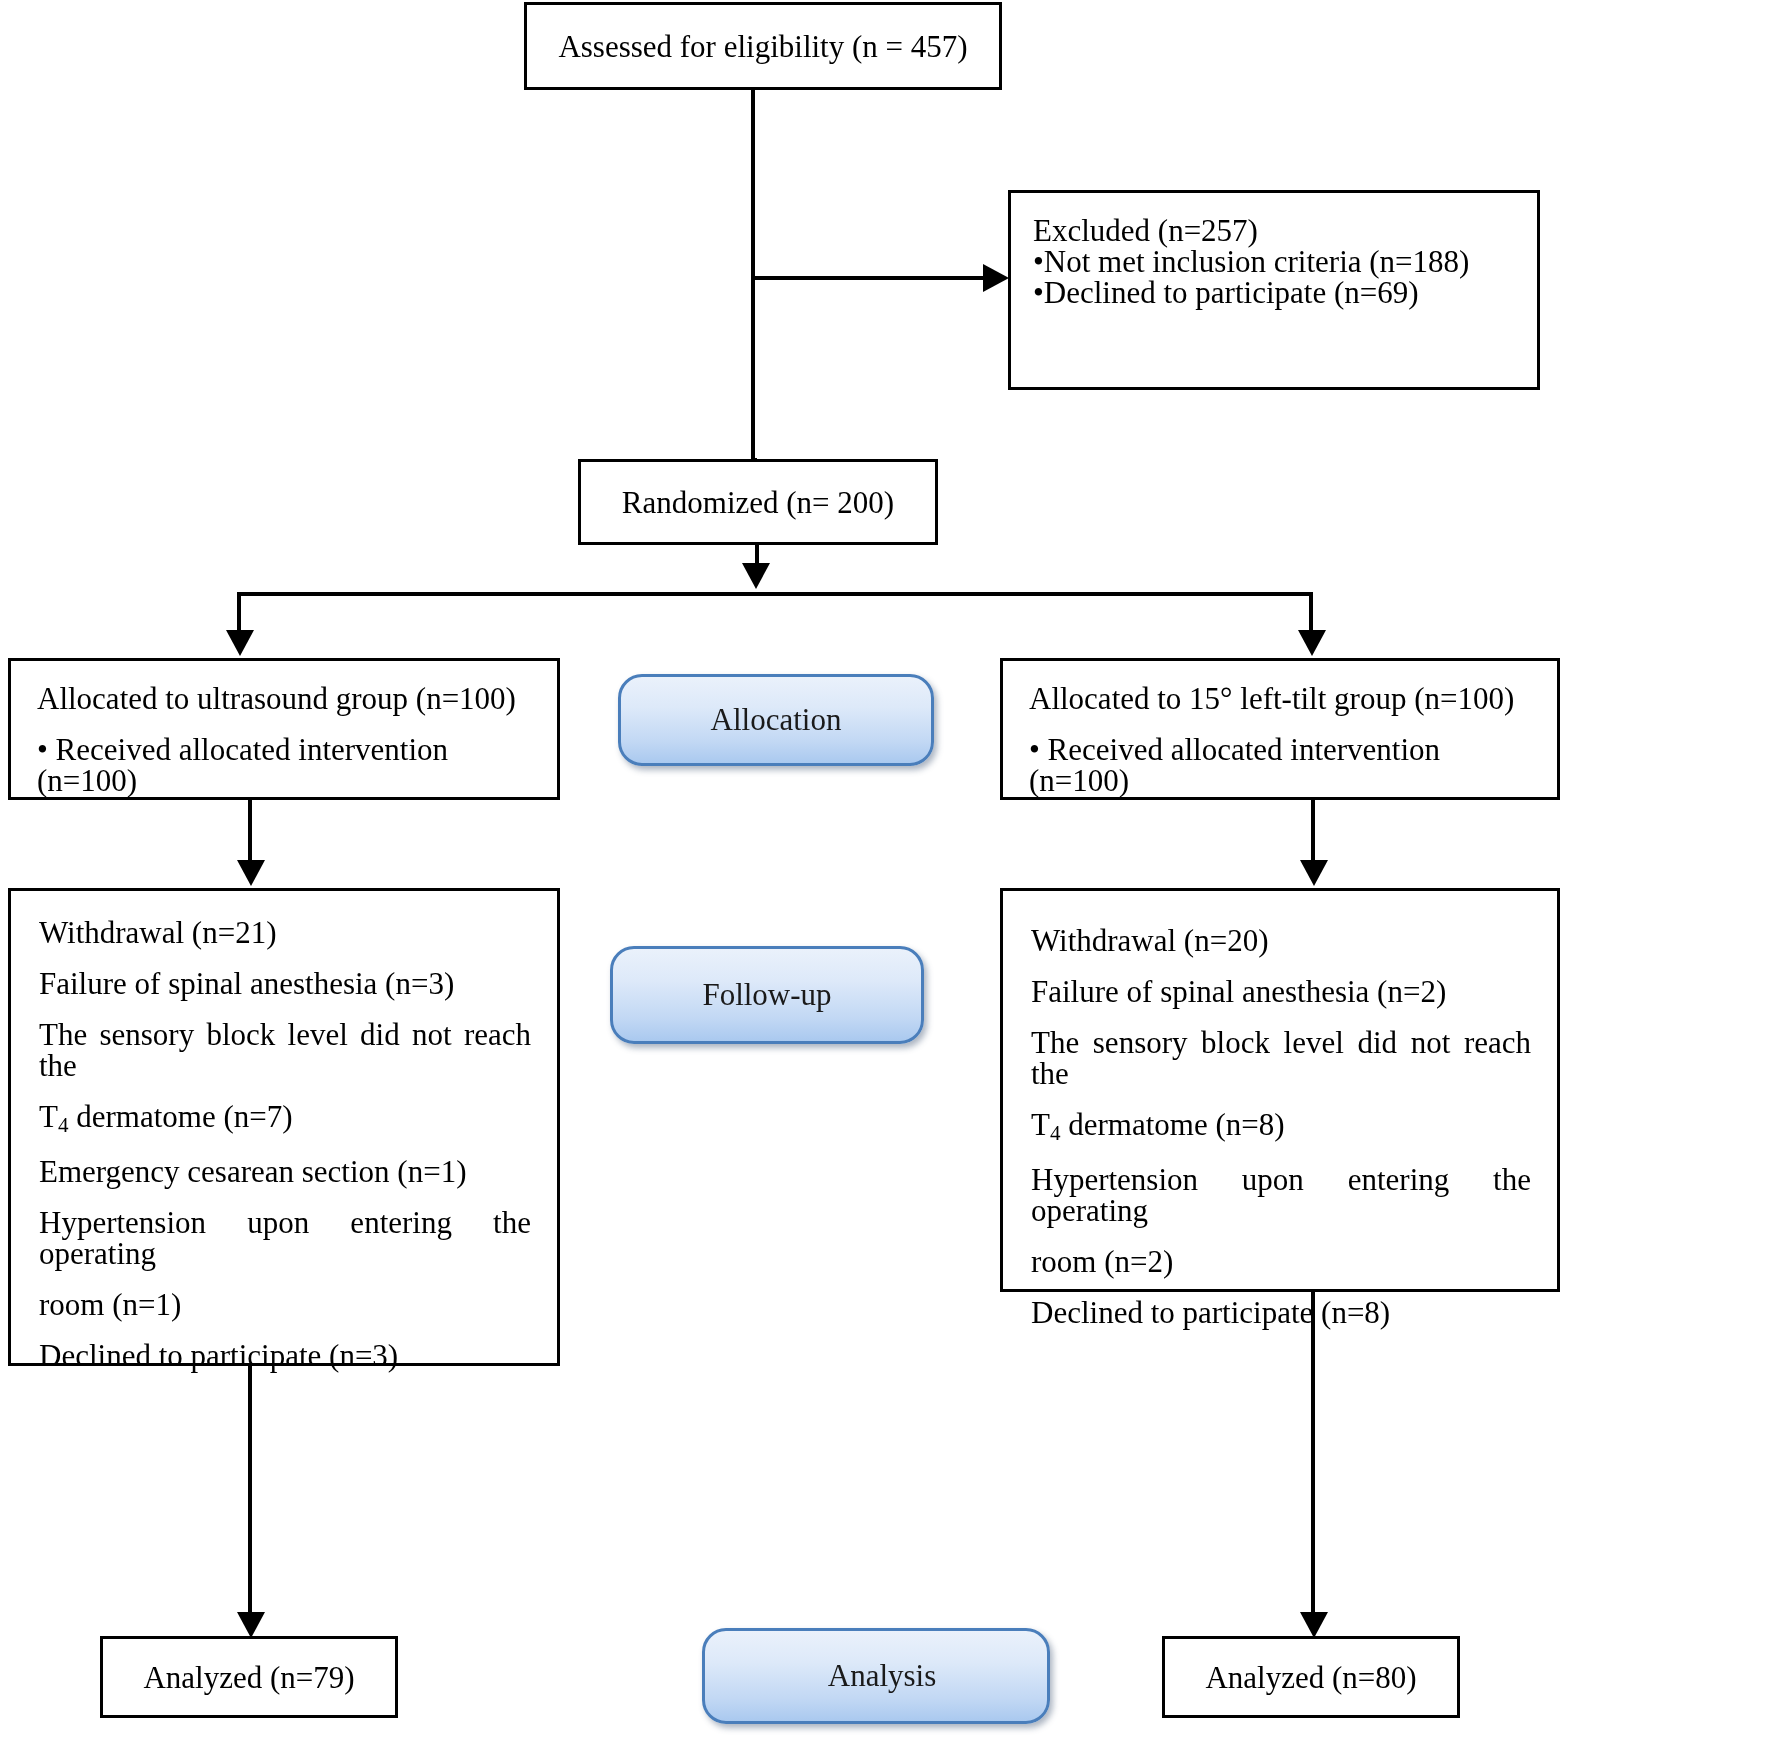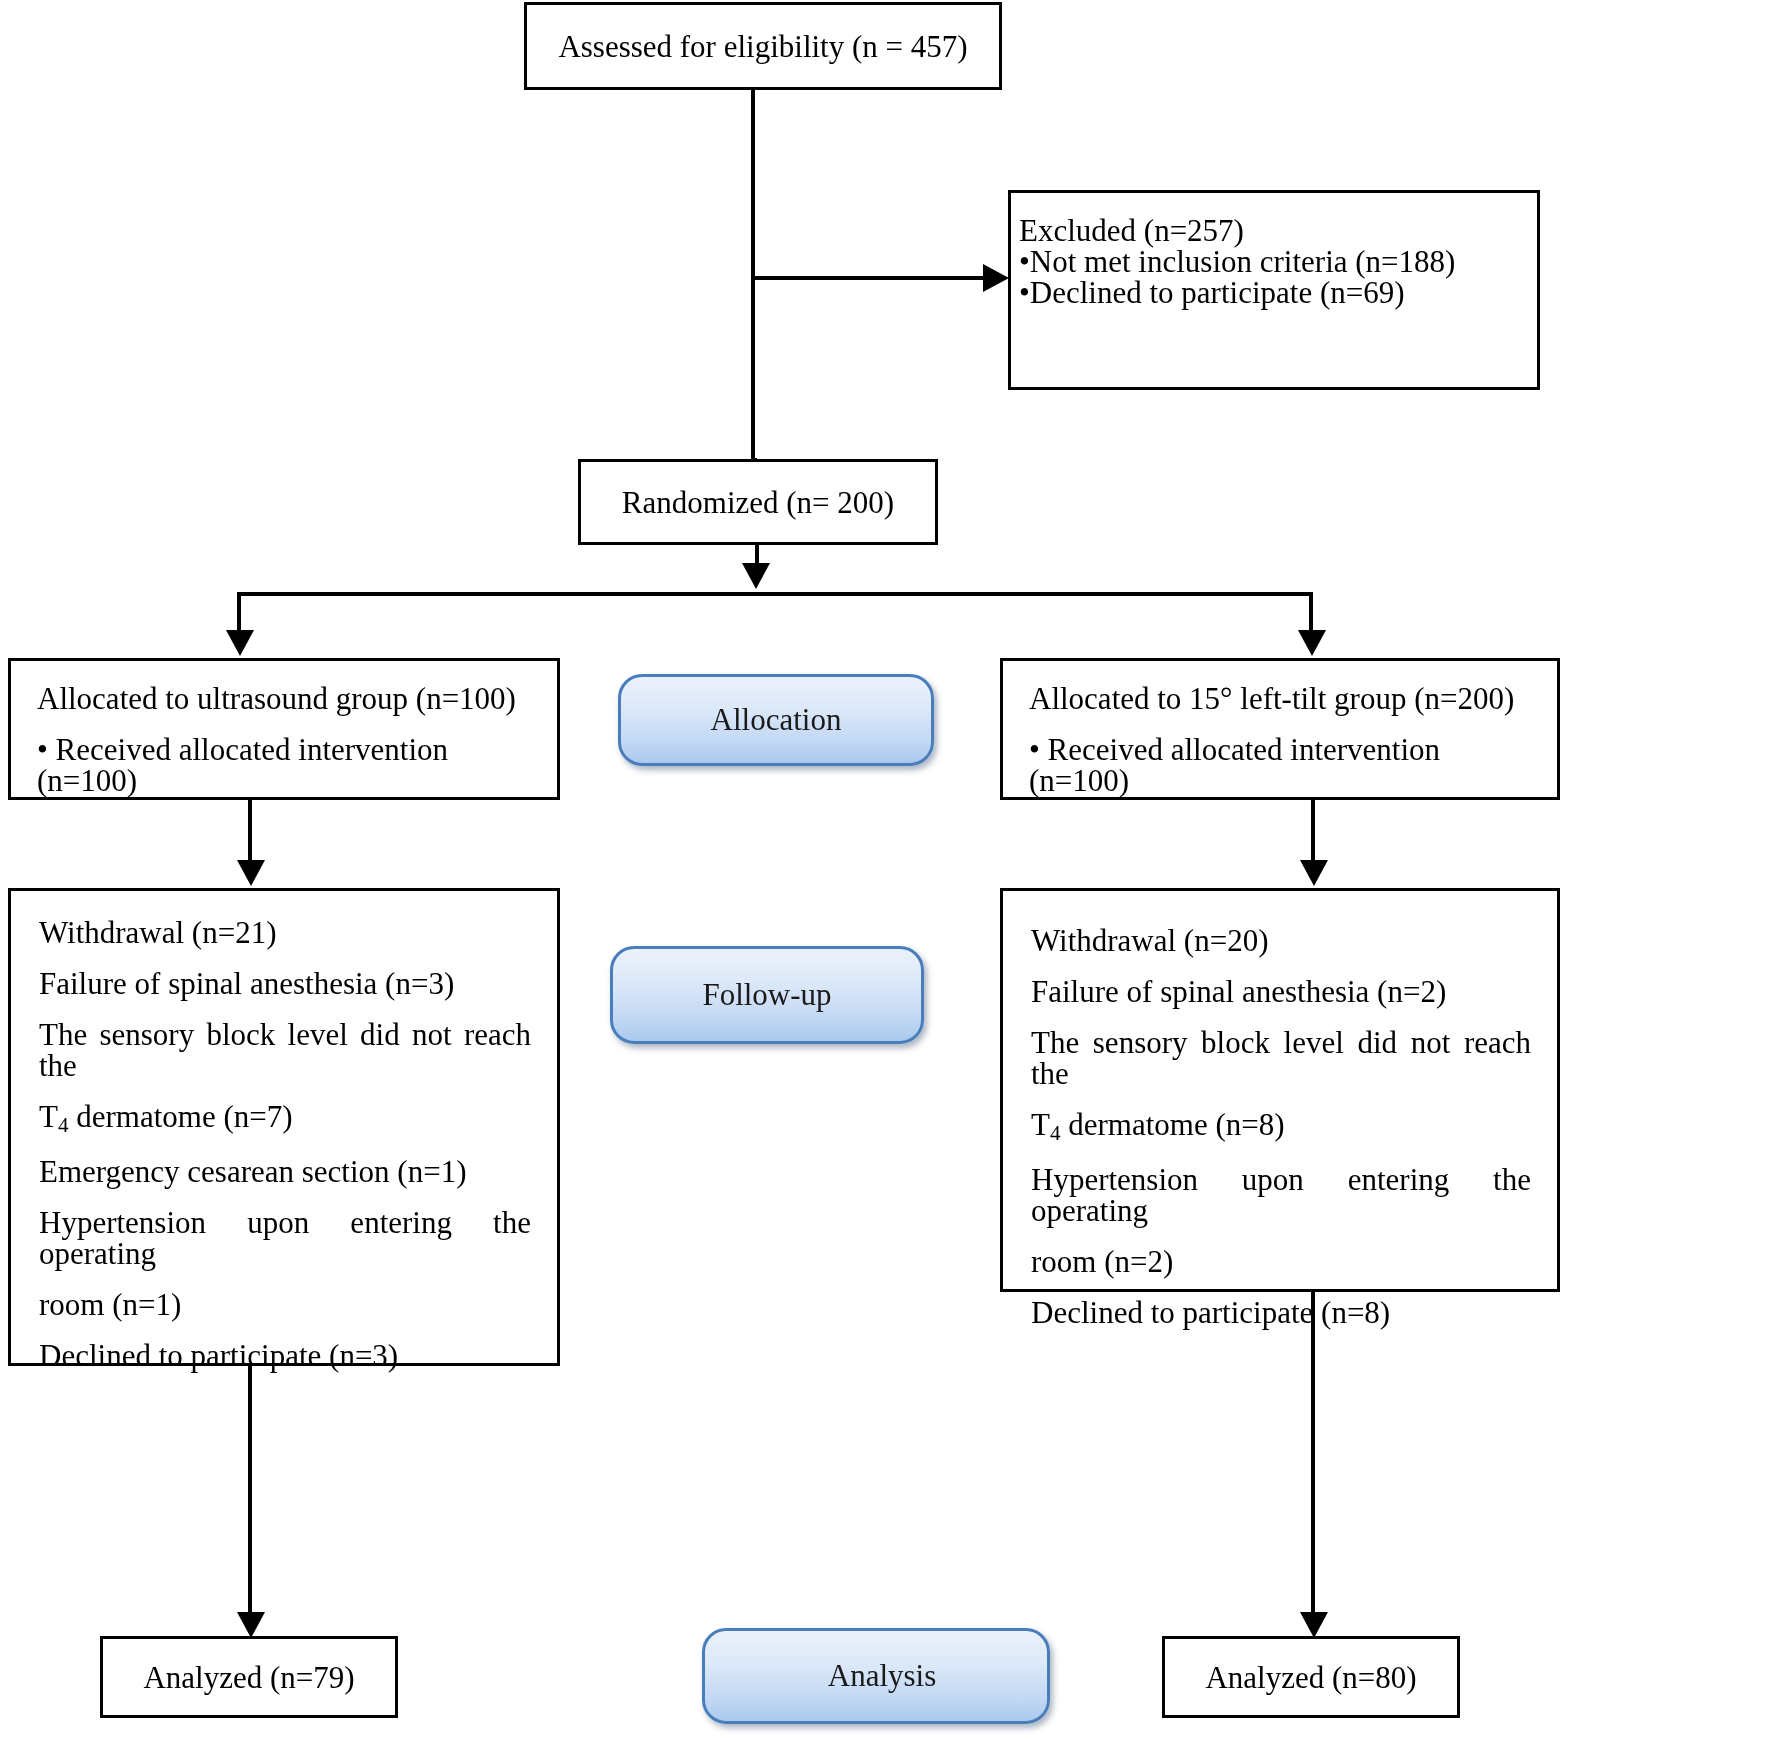--- a/index.html
+++ b/index.html
@@ -82,21 +82,21 @@
     <span>Assessed for eligibility (n = 457)</span>
   </div>
 
   <div class="vline" style="left:751px; top:90px; height:188px;"></div>
   <div class="hline" style="left:751px; top:276px; width:236px;"></div>
   <div class="arrow-right" style="left:983px; top:264px;"></div>
 
   <div class="vline" style="left:751px; top:276px; height:184px;"></div>
   <div class="hline" style="left:751px; top:458px; width:6px;"></div>
 
-  <div class="node" style="left:1008px; top:190px; width:532px; height:200px; padding:22px 8px;">
+  <div class="node" style="left:1008px; top:190px; width:532px; height:200px; padding:22px 22px;">
     <p class="bullet-line">Excluded (n=257)</p>
     <p class="bullet-line">•Not met inclusion criteria (n=188)</p>
     <p class="bullet-line">•Declined to participate (n=69)</p>
   </div>
 
   <div class="node center" style="left:578px; top:459px; width:360px; height:86px;">
     <span>Randomized (n= 200)</span>
   </div>
 
   <div class="vline" style="left:755px; top:545px; height:22px;"></div>
@@ -106,21 +106,21 @@
   <div class="arrow-down" style="left:226px; top:630px;"></div>
   <div class="vline" style="left:1309px; top:592px; height:44px;"></div>
   <div class="arrow-down" style="left:1298px; top:630px;"></div>
 
   <div class="node" style="left:8px; top:658px; width:552px; height:142px; padding:22px 24px;">
     <p class="ln">Allocated to ultrasound group (n=100)</p>
     <p class="ln">• Received allocated intervention (n=100)</p>
   </div>
 
   <div class="node" style="left:1000px; top:658px; width:560px; height:142px; padding:22px 24px;">
-    <p class="ln">Allocated to 15°  left-tilt group (n=200)</p>
+    <p class="ln">Allocated to 15°  left-tilt group (n=100)</p>
     <p class="ln">• Received allocated intervention (n=100)</p>
   </div>
 
   <div class="pill" style="left:618px; top:674px; width:316px; height:92px;">
     <span>Allocation</span>
   </div>
 
   <div class="vline" style="left:248px; top:800px; height:66px;"></div>
   <div class="arrow-down" style="left:237px; top:860px;"></div>
   <div class="vline" style="left:1311px; top:800px; height:66px;"></div>

